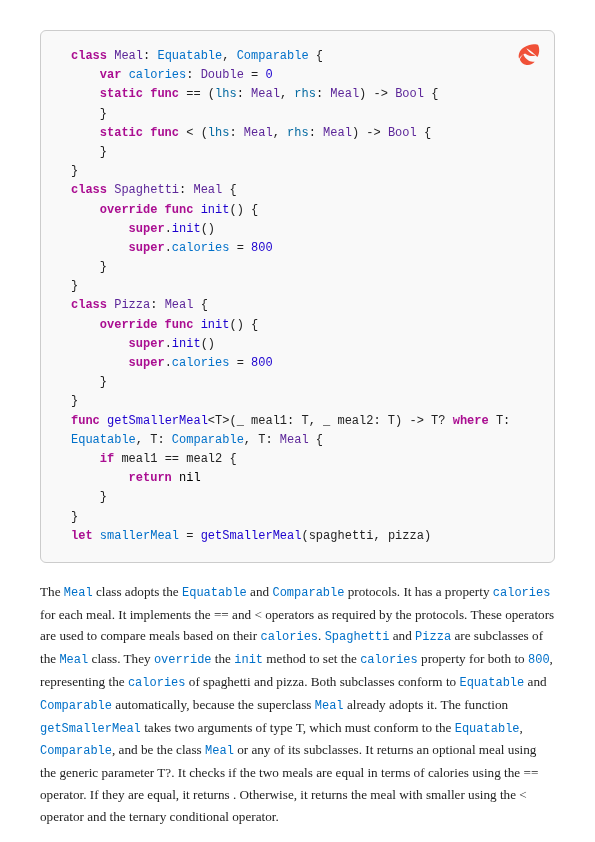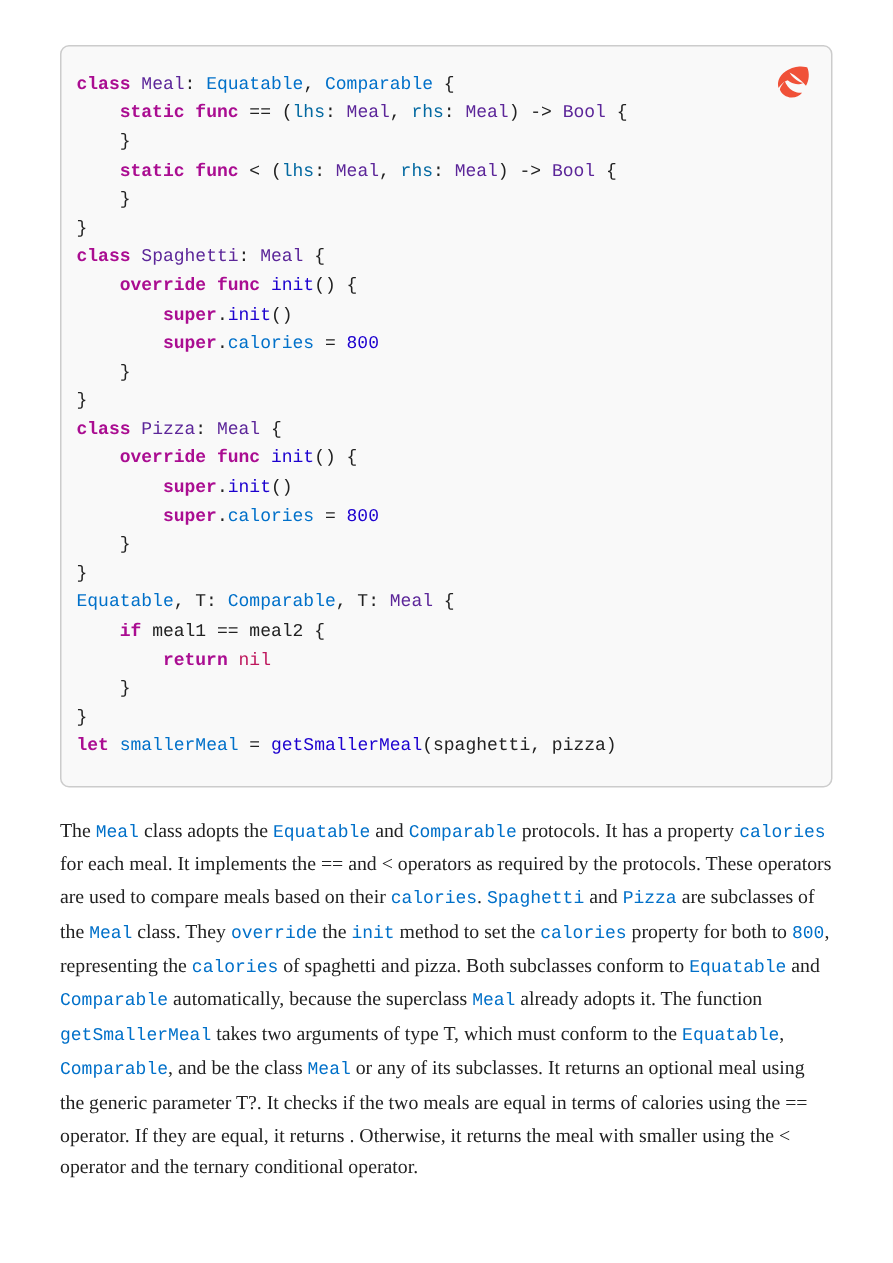--- a/index.html
+++ b/index.html
@@ -10,21 +10,21 @@
       font-family: Georgia, 'Times New Roman', serif;
       font-size: 13.5px;
       color: #222;
       padding: 30px 40px;
     }
 
     .code-block {
       border: 1px solid #ccc;
       border-radius: 6px;
       background: #f9f9f9;
-      padding: 16px 10px;
+      padding: 16px 30px;
       margin-bottom: 18px;
       position: relative;
       font-family: 'Courier New', Courier, monospace;
       font-size: 12px;
       line-height: 1.6;
     }
 
     .swift-logo {
       position: absolute;
       top: 10px;
@@ -38,21 +38,21 @@
       display: block;
     }
 
     
     .kw { color: #aa0d91; font-weight: bold; } 
     .type { color: #5c2699; } 
     .func-name { color: #1c00cf; } 
     .protocol { color: #0070c9; } 
     .param { color: #0369a1; } 
     .number { color: #1c00cf; }
-    .nil-kw { color: #be185d; }
+    .nil-kw { color: #000000; }
 
     .prose {
       font-size: 13.2px;
       line-height: 1.65;
       color: #222;
     }
 
     .prose p {
       margin-bottom: 8px;
     }
@@ -65,20 +65,21 @@
 <body>
 
 <div class="code-block">
 
   <svg class="swift-logo" viewBox="0 0 100 100" xmlns="http://www.w3.org/2000/svg">
     <path d="M85,15 C85,15 60,5 30,25 C10,38 8,58 12,68 C12,68 18,55 35,48 C35,48 55,65 75,55 C60,52 45,38 40,28 C55,35 72,50 82,62 C90,50 92,30 85,15Z" fill="#F05138"></path>
     <path d="M15,72 C18,80 26,90 40,92 C54,94 65,88 72,80 C72,80 60,82 48,75 C38,69 30,58 28,50 C22,58 16,65 15,72Z" fill="#F05138"></path>
   </svg>
 
   <span class="code-line"><span class="kw">class</span> <span class="type">Meal</span>: <span class="protocol">Equatable</span>, <span class="protocol">Comparable</span> {</span>
+  <span class="code-line">    <span class="kw">var</span> <span class="ic-blue">calories</span>: <span class="type">Double</span> = <span class="number">0</span></span>
   <span class="code-line"></span>
   <span class="code-line">    <span class="kw">static func</span> == (<span class="param">lhs</span>: <span class="type">Meal</span>, <span class="param">rhs</span>: <span class="type">Meal</span>) -&gt; <span class="type">Bool</span> {</span>
   <span class="code-line">    }</span>
   <span class="code-line"></span>
   <span class="code-line">    <span class="kw">static func</span> &lt; (<span class="param">lhs</span>: <span class="type">Meal</span>, <span class="param">rhs</span>: <span class="type">Meal</span>) -&gt; <span class="type">Bool</span> {</span>
   <span class="code-line">    }</span>
   <span class="code-line">}</span>
   <span class="code-line"></span>
   <span class="code-line"><span class="kw">class</span> <span class="type">Spaghetti</span>: <span class="type">Meal</span> {</span>
   <span class="code-line">    <span class="kw">override func</span> <span class="func-name">init</span>() {</span>
@@ -87,20 +88,21 @@
   <span class="code-line">    }</span>
   <span class="code-line">}</span>
   <span class="code-line"></span>
   <span class="code-line"><span class="kw">class</span> <span class="type">Pizza</span>: <span class="type">Meal</span> {</span>
   <span class="code-line">    <span class="kw">override func</span> <span class="func-name">init</span>() {</span>
   <span class="code-line">        <span class="kw">super</span>.<span class="func-name">init</span>()</span>
   <span class="code-line">        <span class="kw">super</span>.<span class="ic-blue">calories</span> = <span class="number">800</span></span>
   <span class="code-line">    }</span>
   <span class="code-line">}</span>
   <span class="code-line"></span>
+  <span class="code-line"><span class="kw">func</span> <span class="func-name">getSmallerMeal</span>&lt;T&gt;(_ meal1: T, _ meal2: T) -&gt; T? <span class="kw">where</span> T:</span>
   <span class="code-line"><span class="protocol">Equatable</span>, T: <span class="protocol">Comparable</span>, T: <span class="type">Meal</span> {</span>
   <span class="code-line">    <span class="kw">if</span> meal1 == meal2 {</span>
   <span class="code-line">        <span class="kw">return</span> <span class="nil-kw">nil</span></span>
   <span class="code-line">    }</span>
   <span class="code-line">}</span>
   <span class="code-line"></span>
   <span class="code-line"><span class="kw">let</span> <span class="ic-blue">smallerMeal</span> = <span class="func-name">getSmallerMeal</span>(spaghetti, pizza)</span>
 </div>
 
 <div class="prose">

